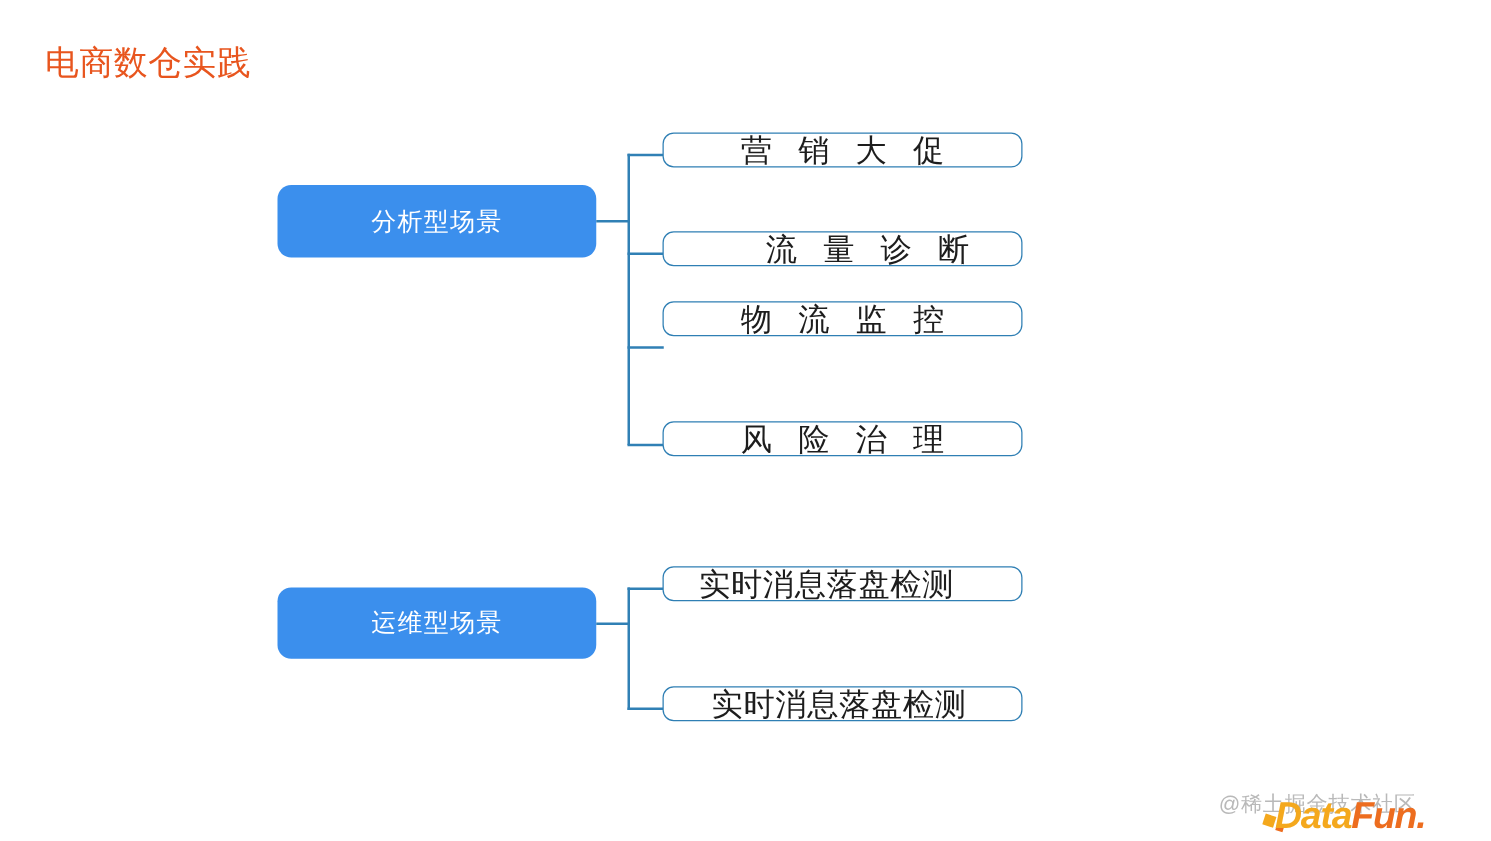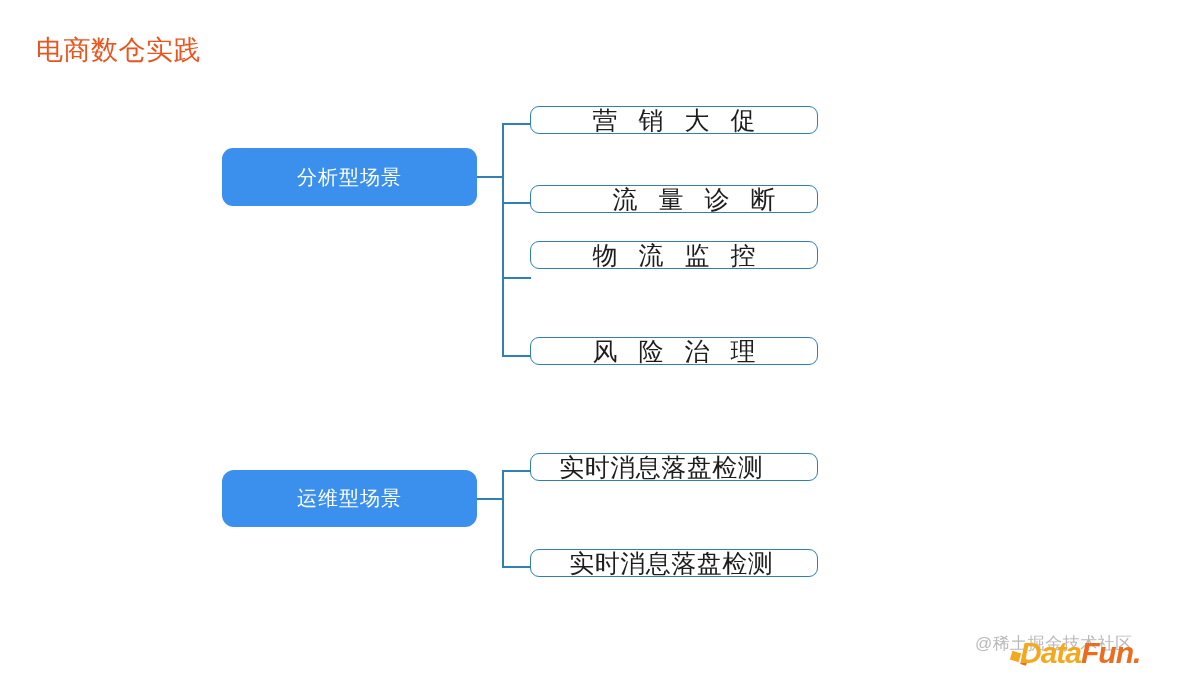--- a/index.html
+++ b/index.html
@@ -50,21 +50,20 @@
     left: 222px;
     top: 148px;
     width: 255px;
     height: 58px;
   }
   #node-ops {
     left: 222px;
     top: 470px;
     width: 255px;
     height: 57px;
-    border-radius: 12px;
   }
 
   
   .node-child {
     position: absolute;
     box-sizing: border-box;
     background: #ffffff;
     border: 1.6px solid #2f7fb4;
     border-radius: 9px;
     color: #1d1d1d;

